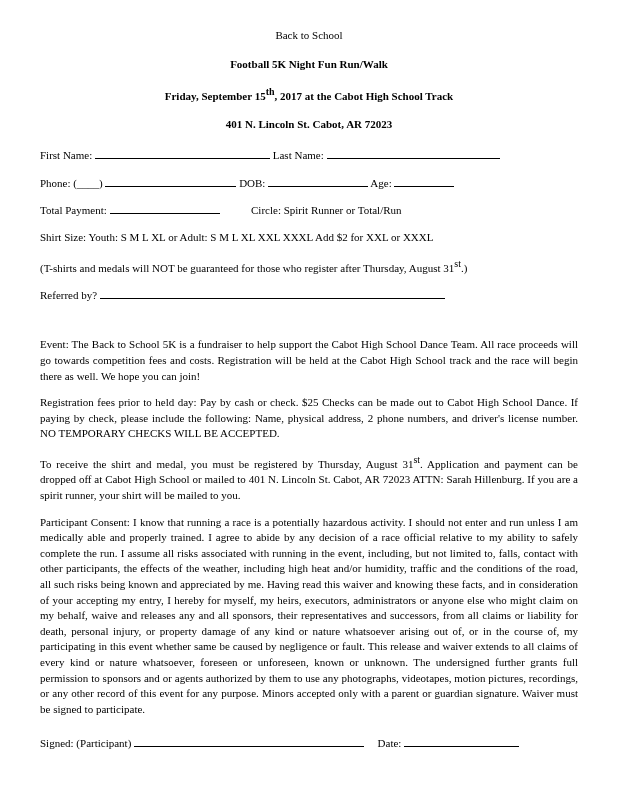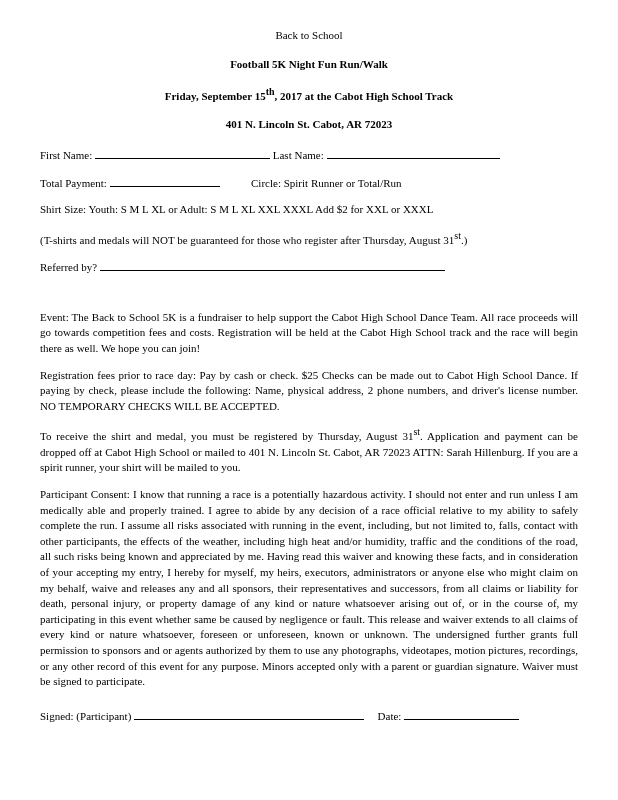--- a/index.html
+++ b/index.html
@@ -63,20 +63,28 @@
   </div>
 
   <div class="fieldline">
     <span>First Name:</span>
     <span class="fill" style="width:175px"></span>
     <span>Last Name:</span>
     <span class="fill" style="width:173px"></span>
   </div>
 
 
+  <div class="fieldline">
+    <span>Phone: (____)</span>
+    <span class="fill" style="width:131px"></span>
+    <span>DOB:</span>
+    <span class="fill" style="width:100px"></span>
+    <span>Age:</span>
+    <span class="fill" style="width:60px"></span>
+  </div>
 
   <div class="fieldline">
     <span>Total Payment:</span>
     <span class="fill" style="width:110px"></span>
     <span style="display:inline-block;width:26px"></span>
     <span>Circle: Spirit Runner or Total/Run</span>
   </div>
 
   <div class="fieldline">Shirt Size: Youth:  S   M   L   XL   or Adult:  S   M   L   XL   XXL   XXXL   Add $2 for XXL or XXXL</div>
 
@@ -85,21 +93,21 @@
   <div class="fieldline" style="margin-bottom:34px">
     <span>Referred by?</span>
     <span class="fill" style="width:345px"></span>
   </div>
 
   <div class="para">
     <span class="bold">Event:</span><span> The Back to School 5K is a fundraiser to help support the Cabot High School Dance Team.  All race proceeds will go towards competition fees and costs.  Registration will be held at the Cabot High School track and the race will begin there as well.  We hope you can join!</span>
   </div>
 
   <div class="para">
-    <span class="bold">Registration fees prior to race day:</span><span> Pay by cash or check.  $25 Checks can be made out to Cabot High School Dance.  If paying by check, please include the following: </span><span class="bold">Name, physical address, 2 phone numbers, and driver's license number.</span><span> NO TEMPORARY CHECKS WILL BE ACCEPTED.</span>
+    <span class="bold">Registration fees prior to held day:</span><span> Pay by cash or check.  $25 Checks can be made out to Cabot High School Dance.  If paying by check, please include the following: </span><span class="bold">Name, physical address, 2 phone numbers, and driver's license number.</span><span> NO TEMPORARY CHECKS WILL BE ACCEPTED.</span>
   </div>
 
   <div class="para">
     <span>To receive the shirt and medal, </span><span class="bold">you must be registered by Thursday, August 31</span><sup class="bold">st</sup><span>.  Application and payment can be dropped off at </span><span class="bold">Cabot High School or mailed to 401 N. Lincoln St. Cabot, AR 72023 ATTN: Sarah Hillenburg.</span><span>  If you are a spirit runner, your shirt will be mailed to you.</span>
   </div>
 
   <div class="para" style="margin-bottom:18px">
     <span class="bold">Participant Consent:</span><span> I know that running a race is a potentially hazardous activity.  I should not enter and run unless I am medically able and properly trained.  I agree to abide by any decision of a race official relative to my ability to safely complete the run.  I assume all risks associated with running in the event, including, but not limited to, falls, contact with other participants, the effects of the weather, including high heat and/or humidity, traffic and the conditions of the road, all such risks being known and appreciated by me.  Having read this waiver and knowing these facts, and in consideration of your accepting my entry, I hereby for myself, my heirs, executors, administrators or anyone else who might claim on my behalf, waive and releases any and all sponsors, their representatives and successors, from all claims or liability for death, personal injury, or property damage of any kind or nature whatsoever arising out of, or in the course of, my participating in this event whether same be caused by negligence or fault.  This release and waiver extends to all claims of every kind or nature whatsoever, foreseen or unforeseen, known or unknown. The undersigned further grants full permission to sponsors and or agents authorized by them to use any photographs, videotapes, motion pictures, recordings, or any other record of this event for any purpose.  Minors accepted only with a parent or guardian signature.  Waiver must be signed to participate.</span>
   </div>
 

